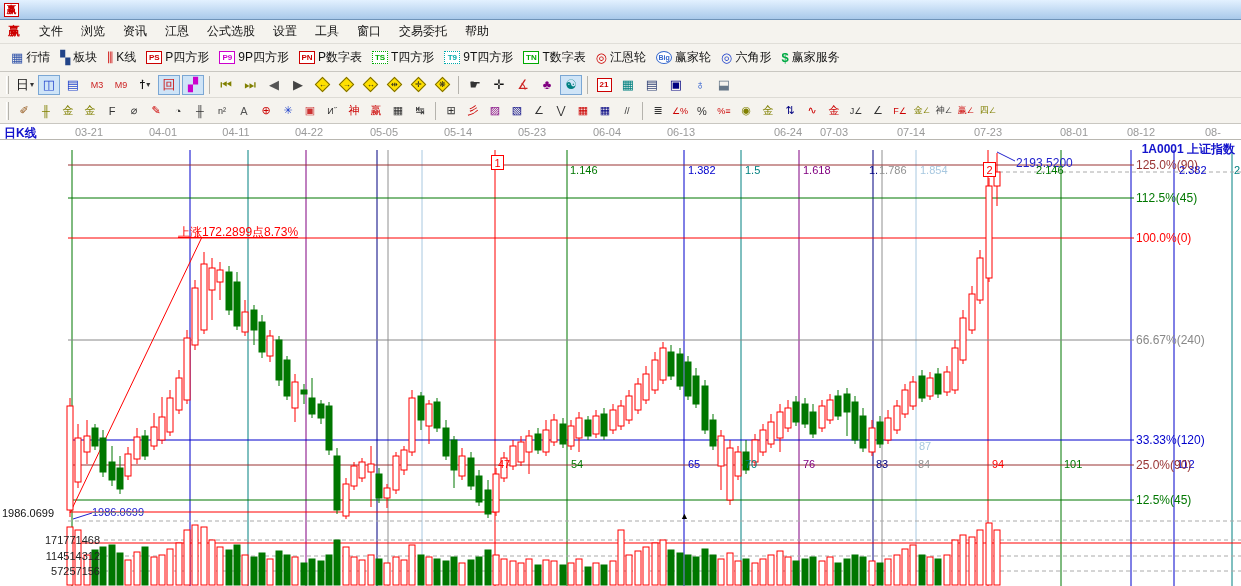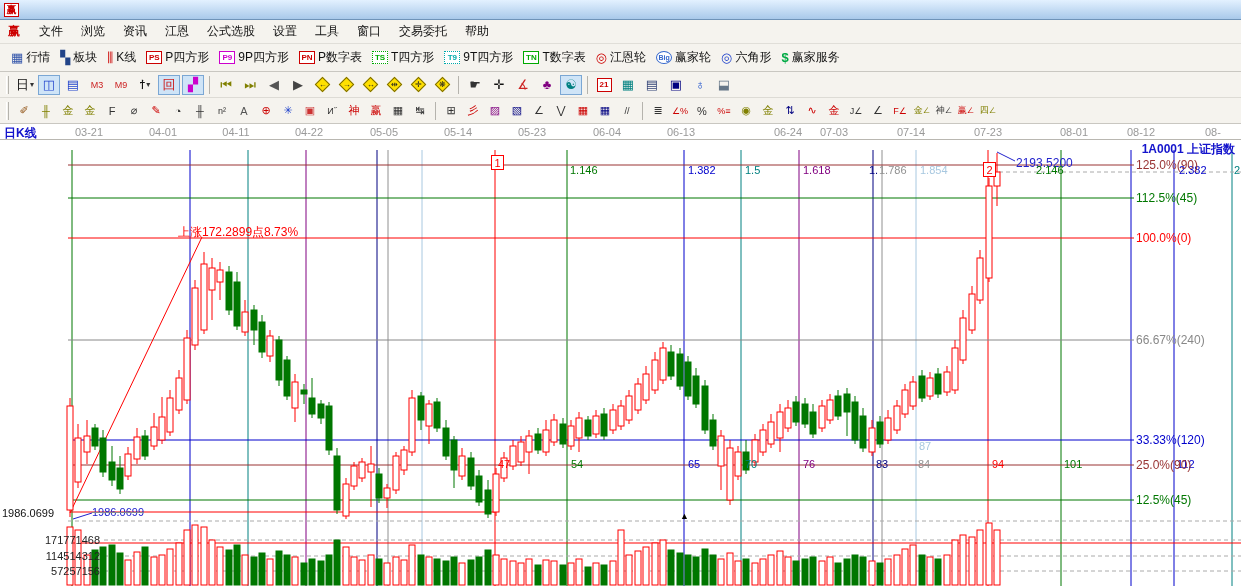--- a/index.html
+++ b/index.html
@@ -35,21 +35,21 @@
          font:bold 8px/12px "Liberation Sans",sans-serif; text-align:center; }
   
   .dateaxis { position:relative; height:16px; background:#fff; border-bottom:1px solid #b9b7b1; }
   .dateaxis .dlabel { position:absolute; top:2px; transform:translateX(-50%); font:11px "Liberation Sans",sans-serif; color:#999; }
   .kline-tag { position:absolute; left:4px; top:1px; color:#1414cc; font:bold 12px "Liberation Sans",sans-serif; }
   #chart { position:relative; width:1241px; height:446px; background:#fff; }
   #chart svg { position:absolute; left:0; top:0; }
   .clabel { position:absolute; font:11px "Liberation Sans",sans-serif; white-space:nowrap; background:rgba(255,255,255,0); }
   .pctlabel { font-size:12px; }
   .watermark { position:absolute; right:6px; top:1px; color:#1414cc; font:bold 12px "Liberation Sans",sans-serif; }
-  .rise { position:absolute; left:178px; top:84px; color:#ff0000; font:12px "Liberation Sans",sans-serif; }
+  .rise { position:absolute; left:178px; top:84px; color:#ff0000; font:12px "Liberation Sans",sans-serif;text-decoration:underline; }
   .hi-price { position:absolute; left:1016px; top:16px; color:#2222cc; font:12px "Liberation Sans",sans-serif; }
   .base-black { position:absolute; left:2px; top:367px; color:#111; font:11px "Liberation Sans",sans-serif; }
   .base-blue { position:absolute; left:92px; top:366px; color:#2222cc; font:11px "Liberation Sans",sans-serif;
                text-decoration:line-through; text-decoration-color:#888; }
   .marker { position:absolute; width:13px; height:15px; border:1px solid #ff0000; color:#ff0000; background:#fff;
             font:11px/14px "Liberation Sans",sans-serif; text-align:center; }
   .tri { position:absolute; left:680px; top:371px; color:#000; font-size:9px; }
   .vol-label { position:absolute; width:72px; text-align:right; left:28px; color:#222; font:11px "Liberation Sans",sans-serif; }
 </style>
 </head>

